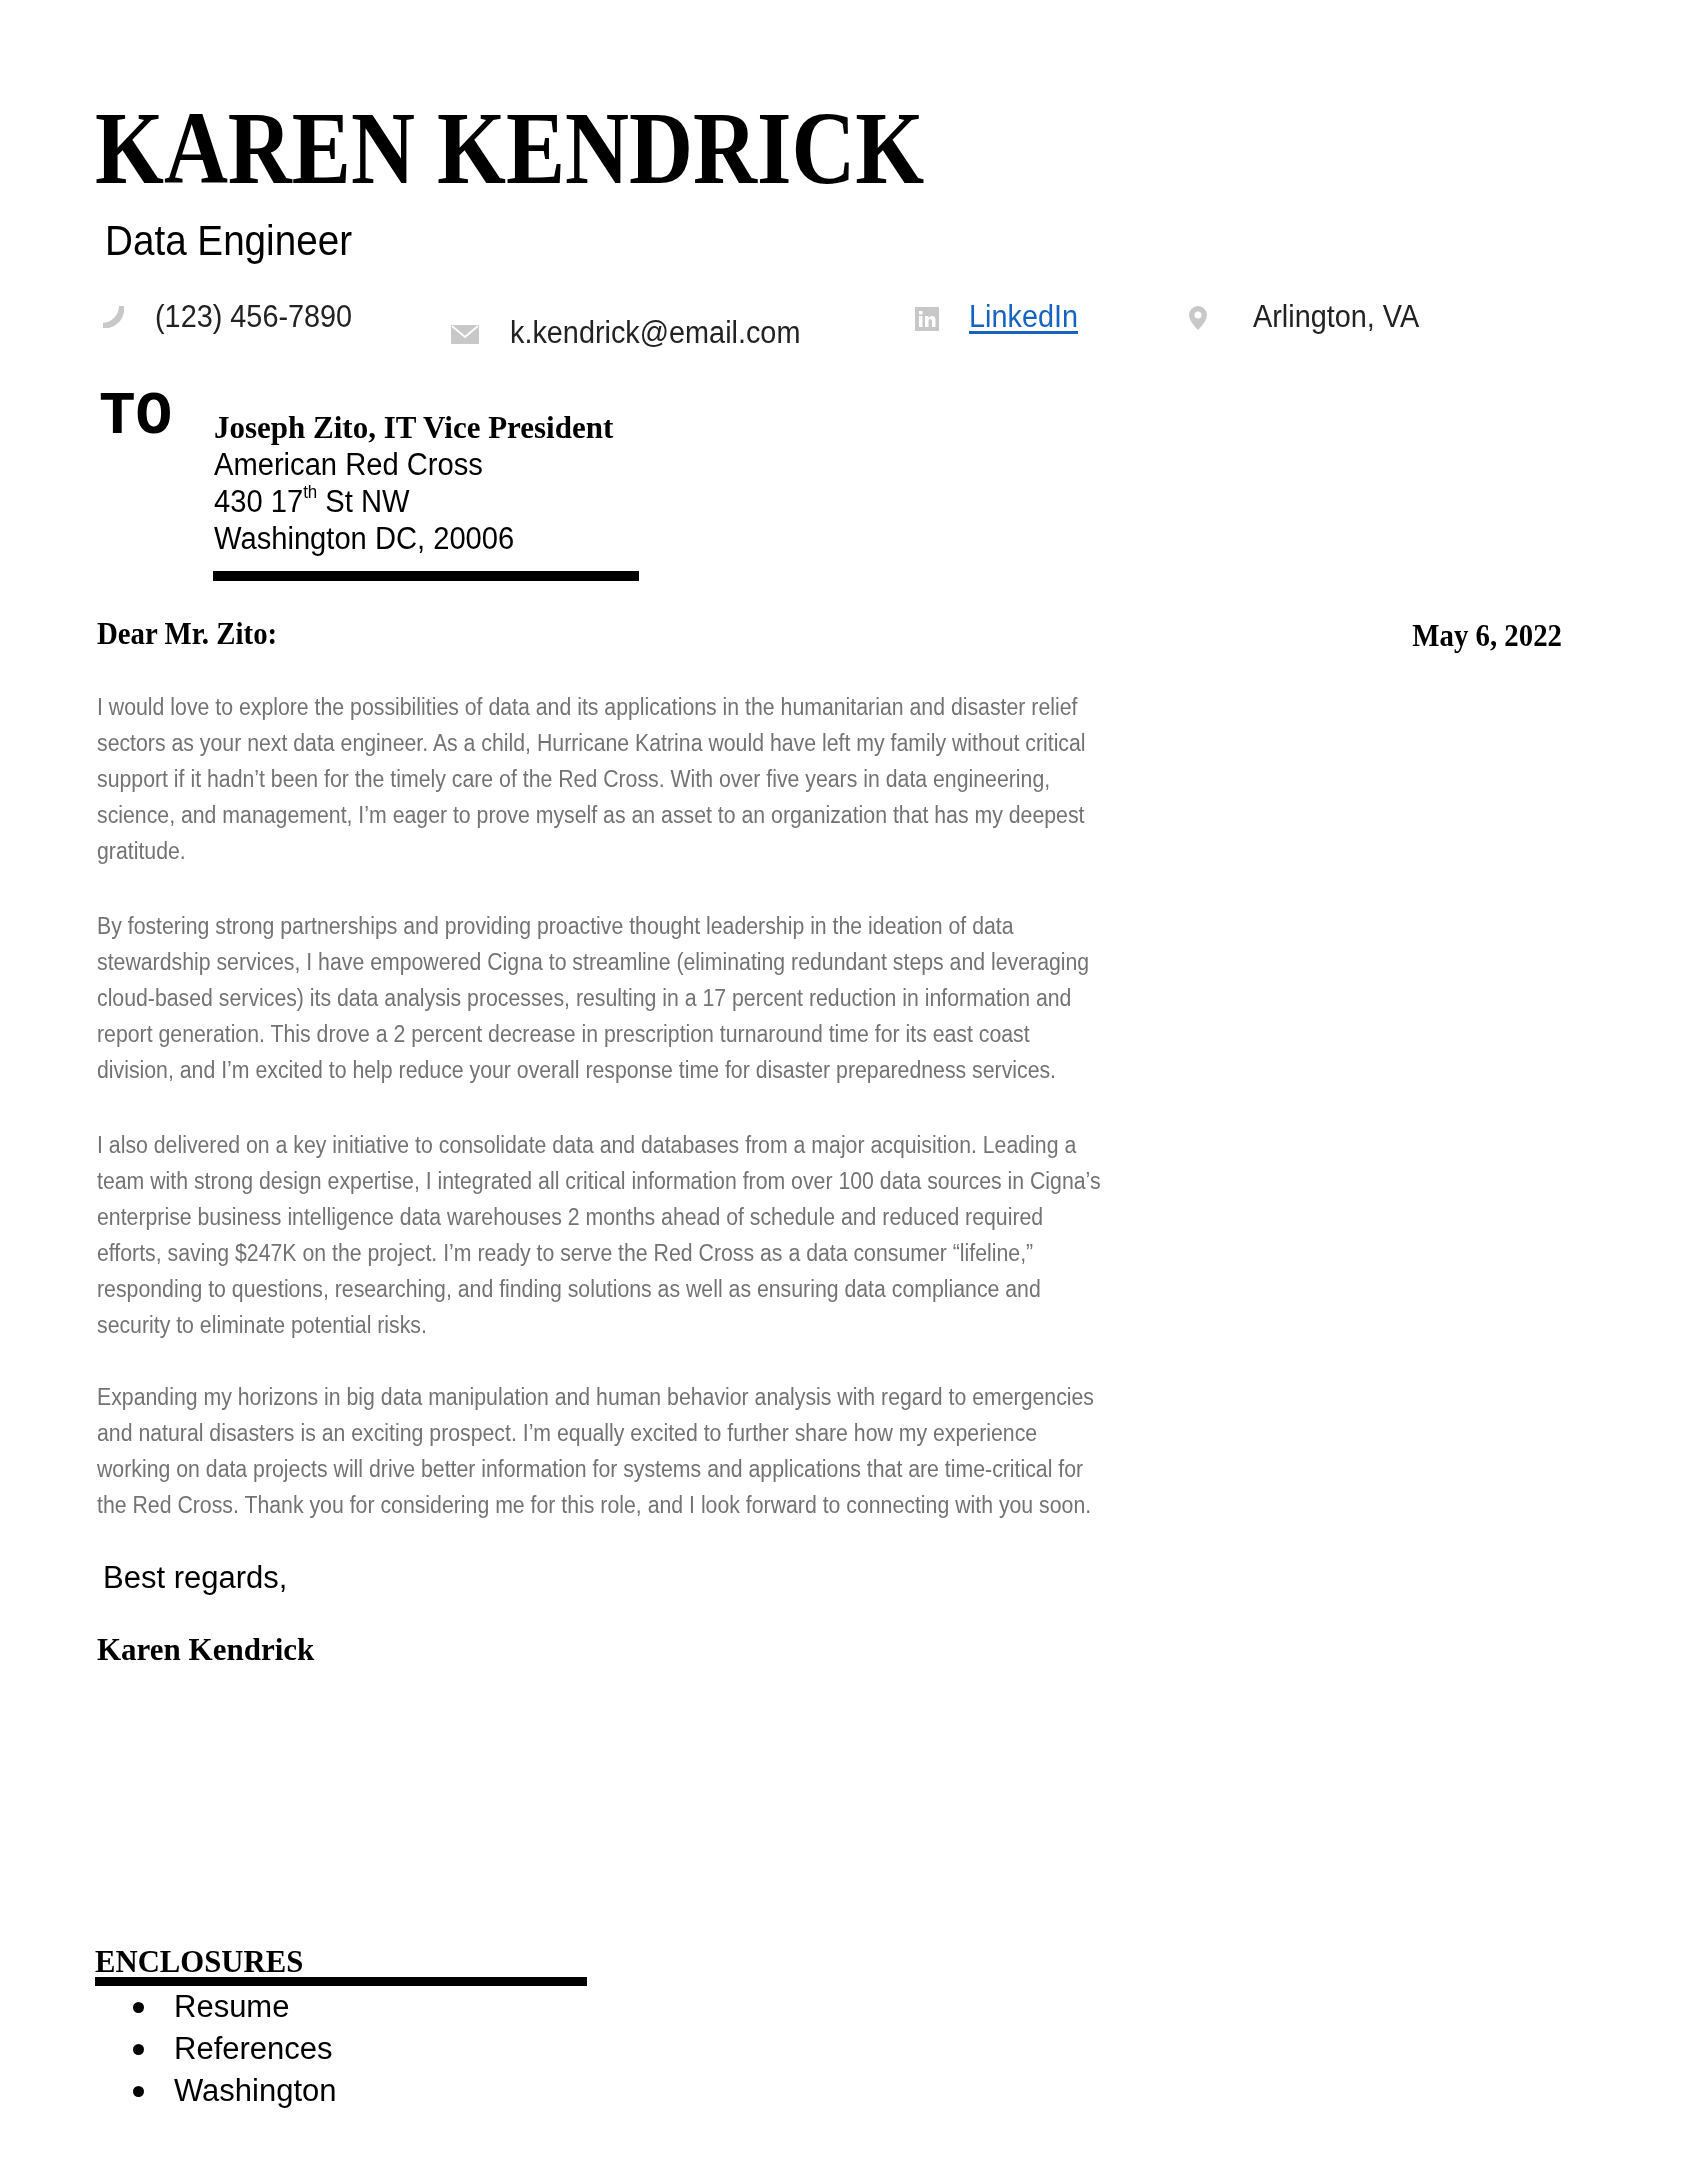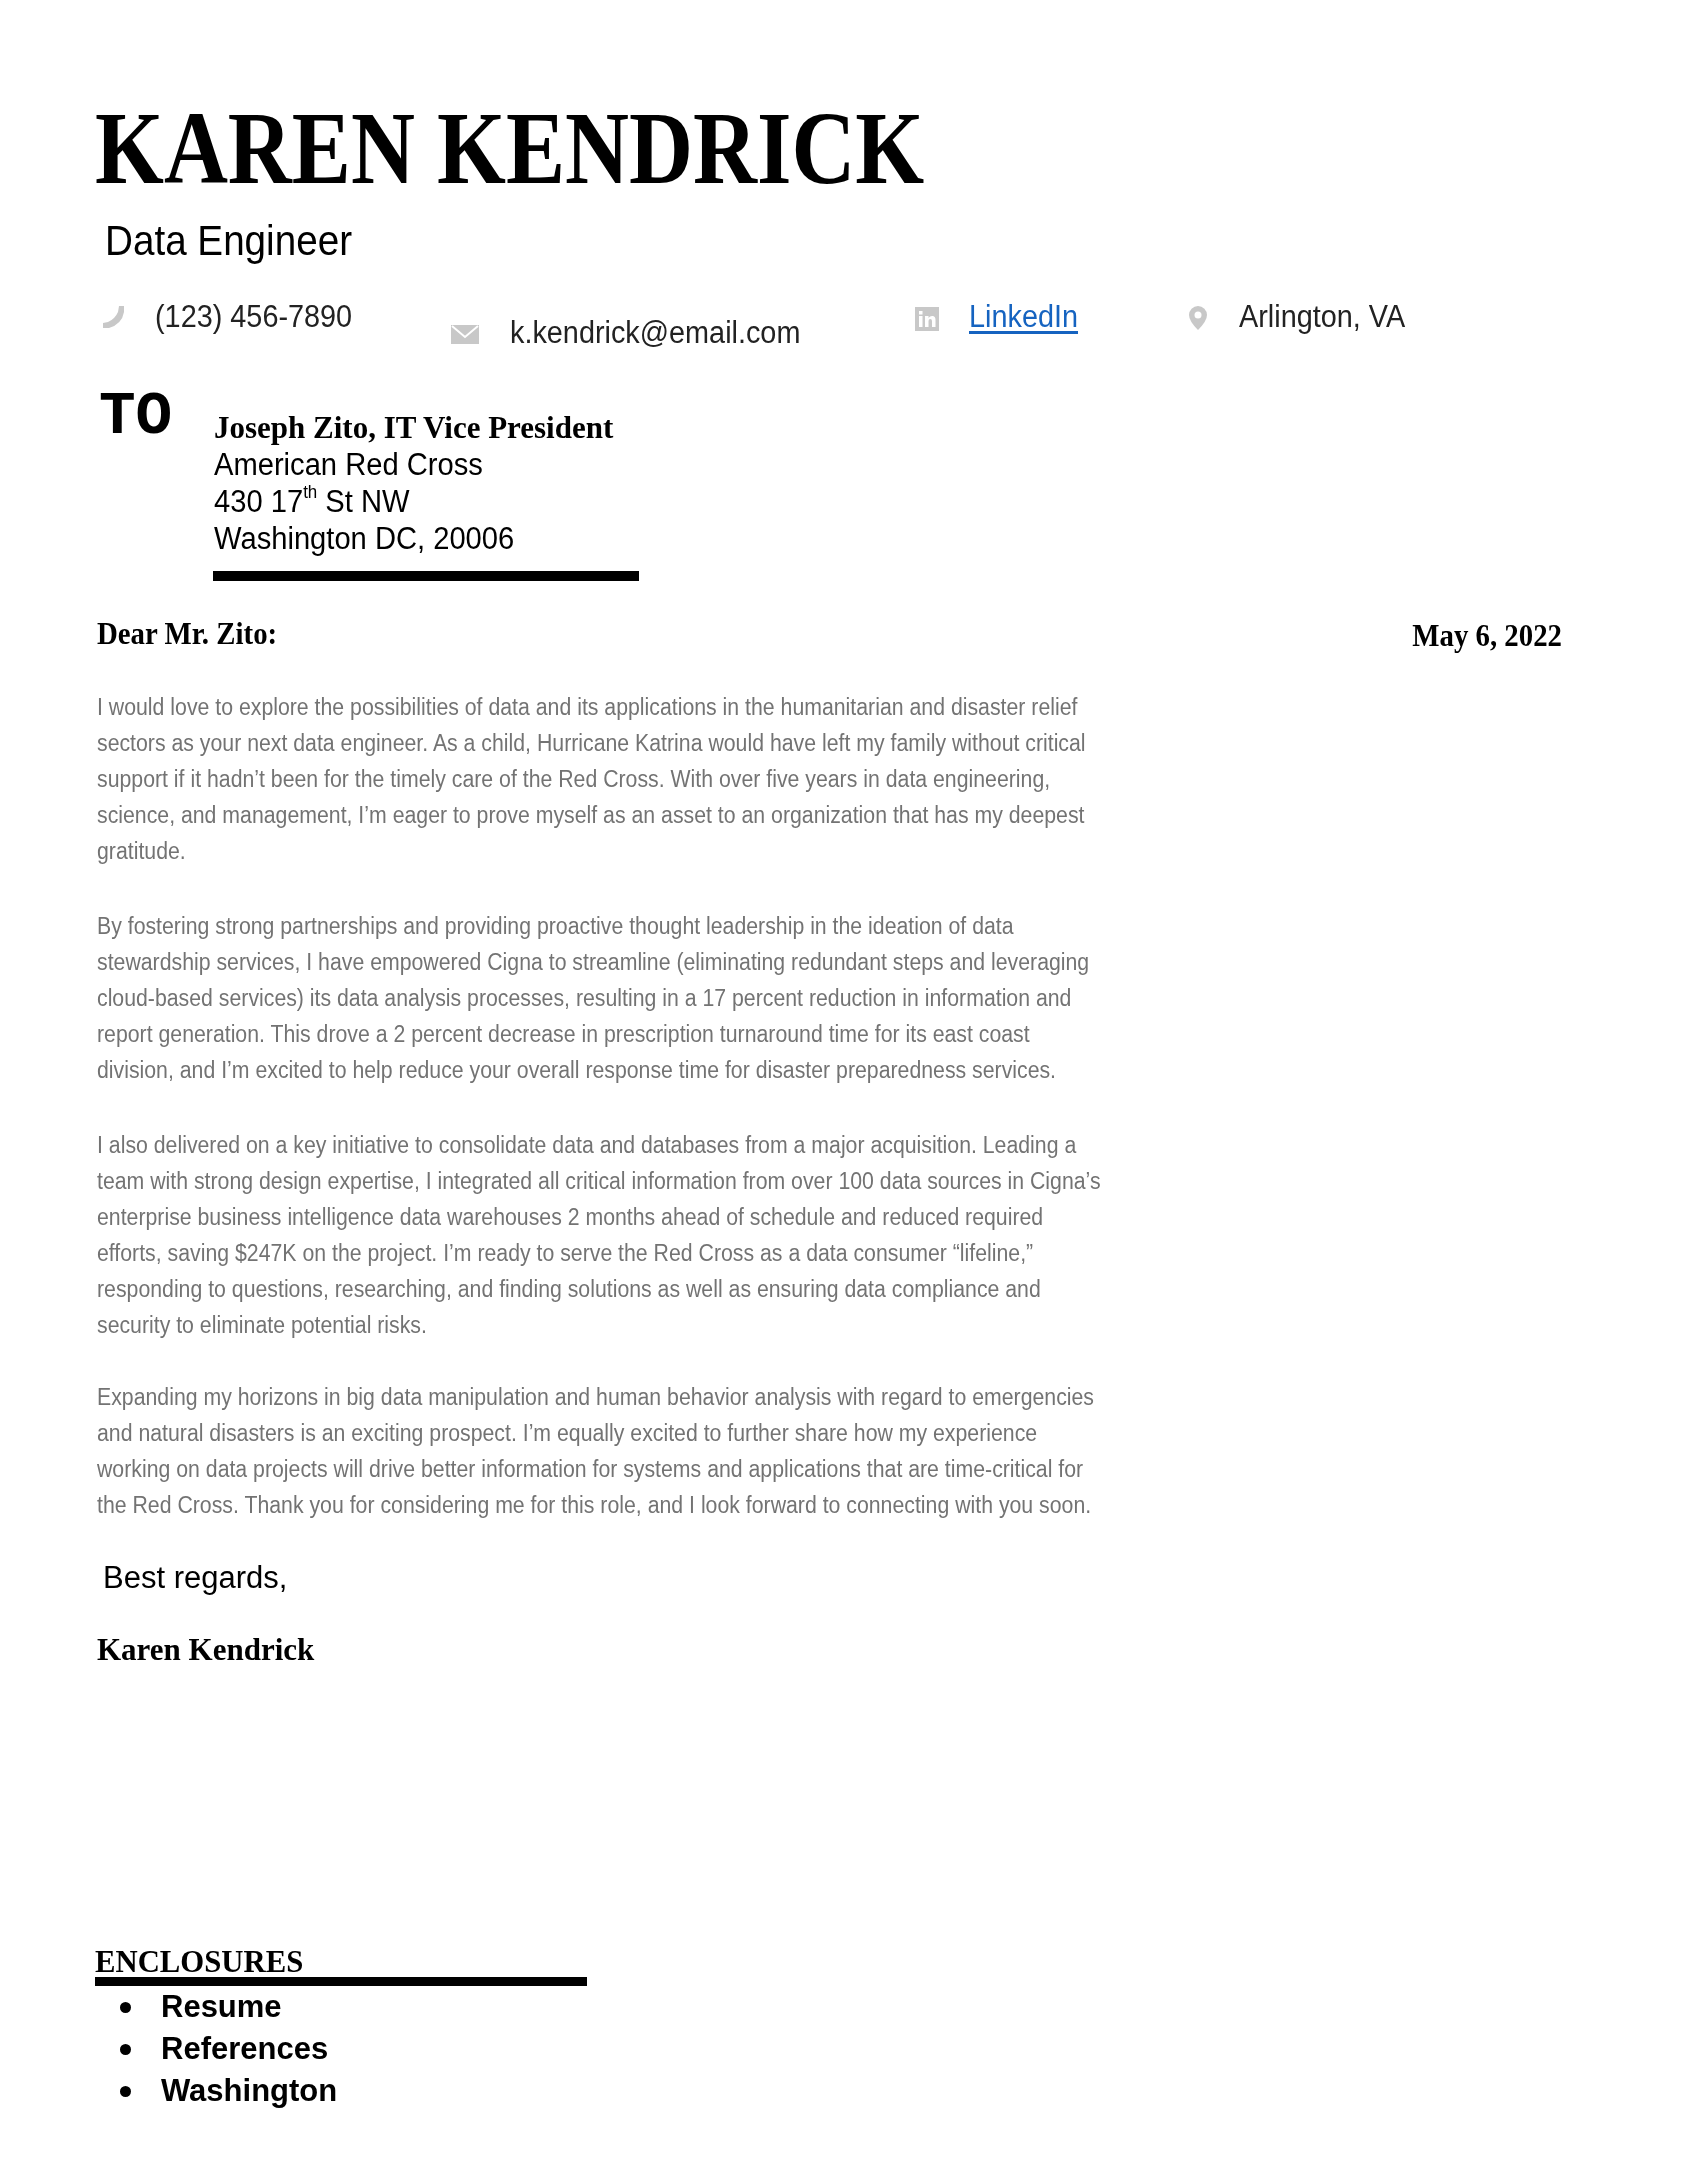--- a/index.html
+++ b/index.html
@@ -63,21 +63,21 @@
       display: inline-block;
       width: 30px;
       height: 30px;
     }
     .c-phone { left: 99px; }
     .c-phone .icon { margin-right: 26px; }
     .c-email { left: 450px; margin-top: 16px; }
     .c-email .icon { margin-right: 30px; }
     .c-linkedin { left: 913px; }
     .c-linkedin .icon { margin-right: 26px; }
-    .c-location { left: 1183px; }
+    .c-location { left: 1183px; gap: 14px; }
     .c-location .icon { margin-right: 26px; }
 
     
     .to-label {
       left: 99px;
       top: 386px;
       font-family: Liberation Mono, monospace;
       font-weight: bold;
       font-size: 61px;
       line-height: 1;
@@ -186,24 +186,23 @@
       transform-origin: left top;
     }
     .encl-rule {
       left: 95px;
       top: 1977px;
       width: 492px;
       height: 9px;
       background: #000;
     }
     .encl-list {
-      left: 117px;
+      left: 130px;
       top: 1986px;
       list-style: none;
-      font-weight: bold;
     }
     .encl-list li {
       display: flex;
       align-items: center;
       height: 42px;
       font-size: 31px;
       white-space: nowrap;
     }
     .encl-list .bullet {
       display: inline-block;

